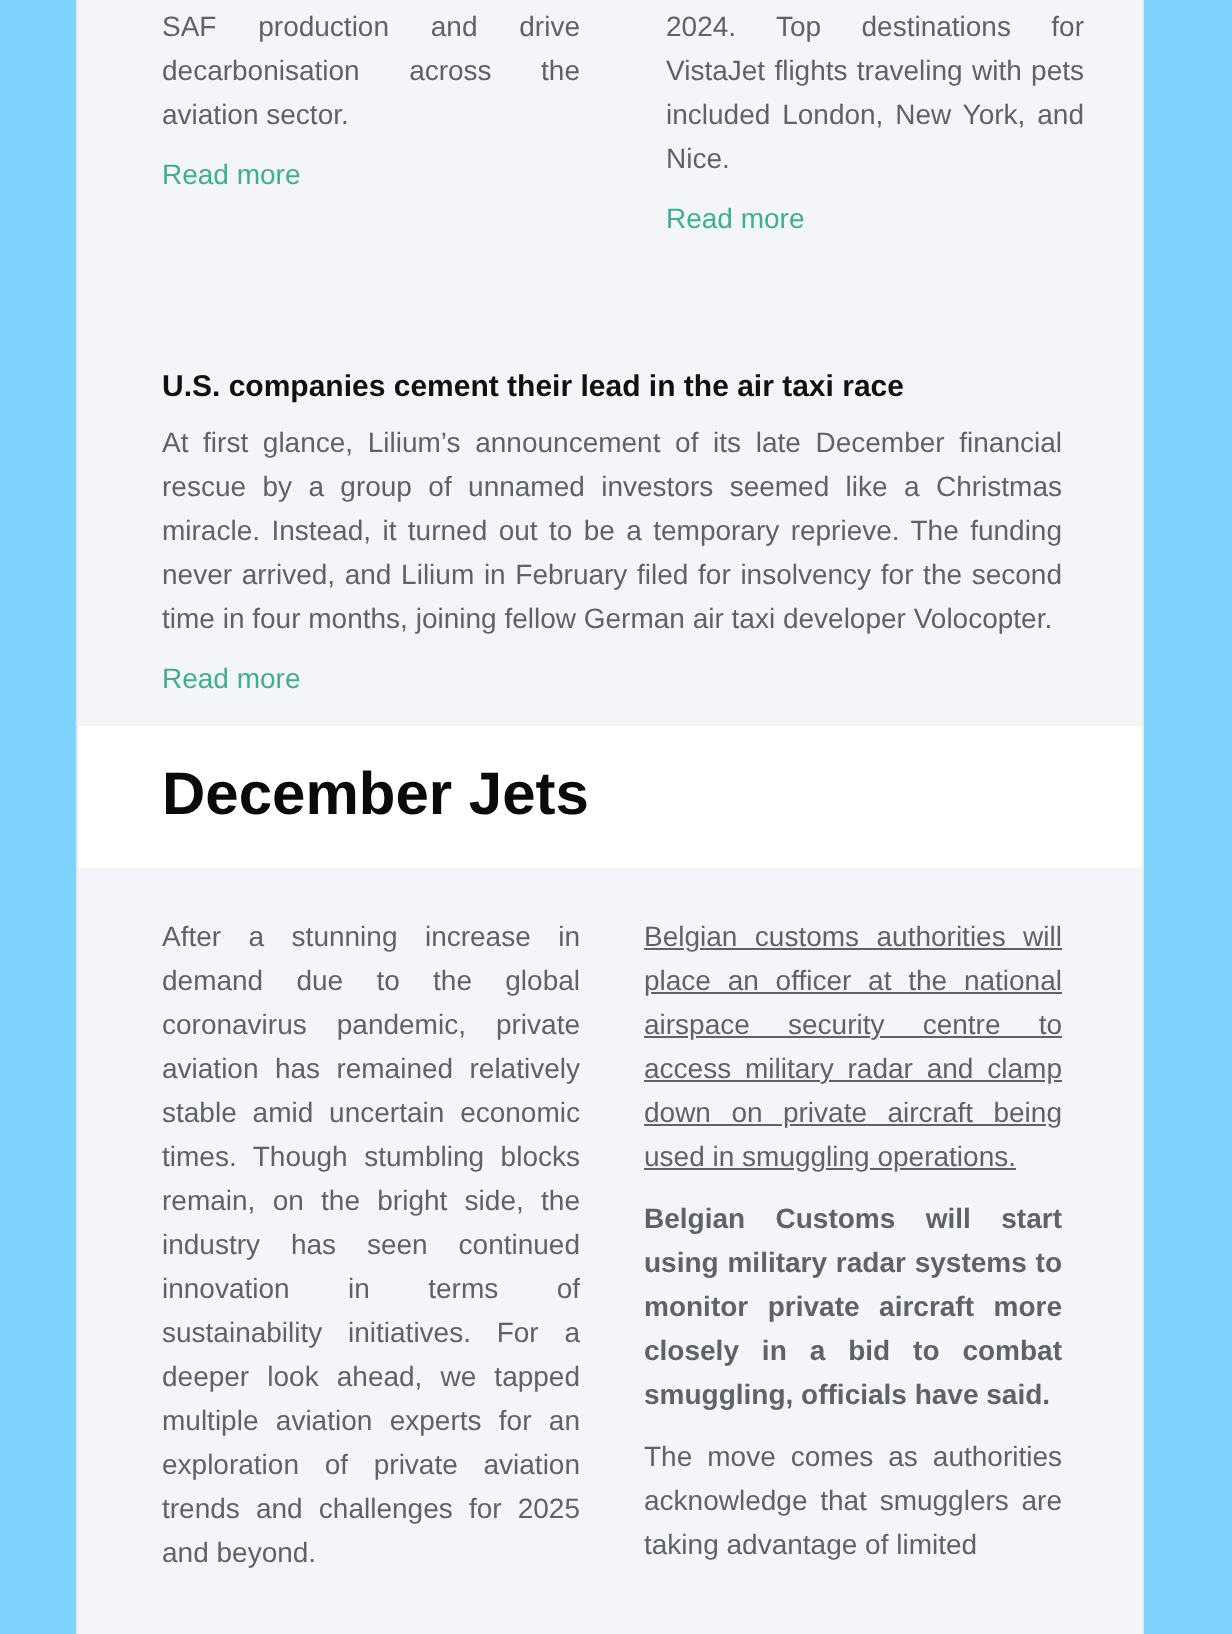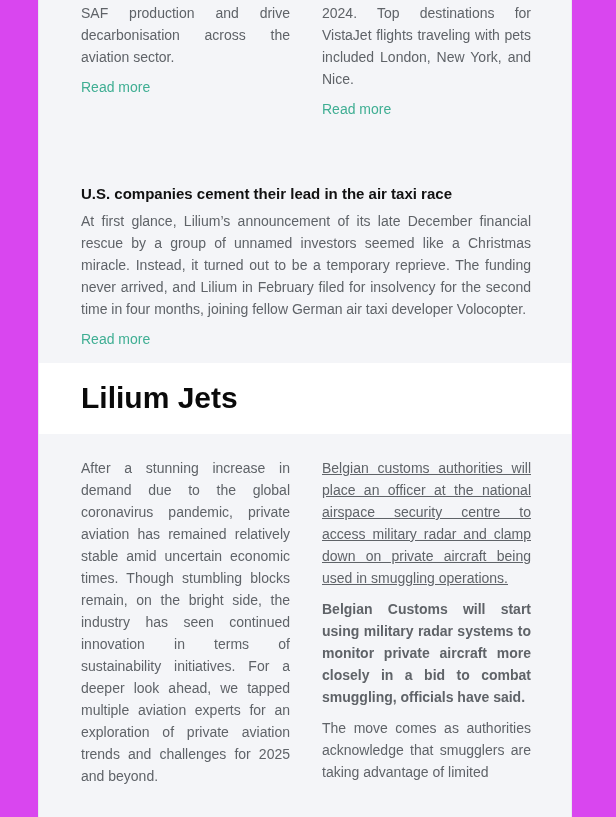--- a/index.html
+++ b/index.html
@@ -8,21 +8,21 @@
       width: 616px;
       height: 817px;
       overflow: hidden;
       background: #f5f6f9;
       font-family: "Liberation Sans", sans-serif;
     }
     .page {
       position: relative;
       width: 616px;
       height: 817px;
-      background: #d946ef;
+      background: #7dd3fc;
     }
     .column {
       position: absolute;
       left: 38px;
       top: 0;
       width: 534px;
       height: 817px;
       background: #f4f5f8;
       border-left: 1px solid #e8e9ee;
       border-right: 1px solid #e8e9ee;
@@ -80,34 +80,34 @@
 <body>
 
 <div class="page">
   <div class="column">
 
     <div class="row" style="top: 2px;">
       <div class="col" style="left: 0;">
         <p class="body-text">SAF production and drive decarbonisation across the aviation sector.</p>
         <a class="read-more" style="margin-top: 10px;">Read more</a>
       </div>
-      <div class="col" style="left: 241px;">
+      <div class="col" style="left: 252px;">
         <p class="body-text">2024. Top destinations for VistaJet flights traveling with pets included London, New York, and Nice.</p>
         <a class="read-more" style="margin-top: 10px;">Read more</a>
       </div>
     </div>
 
     <div class="row" style="top: 164px; margin-top: 20px;">
       <h3 class="headline">U.S. companies cement their lead in the air taxi race</h3>
       <p class="body-text" style="margin-top: 7px;">At first glance, Lilium’s announcement of its late December financial rescue by a group of unnamed investors seemed like a Christmas miracle. Instead, it turned out to be a temporary reprieve. The funding never arrived, and Lilium in February filed for insolvency for the second time in four months, joining fellow German air taxi developer Volocopter.</p>
       <a class="read-more" style="margin-top: 10px;">Read more</a>
     </div>
 
     <div class="section-band"></div>
-    <h2 class="section-title">Lilium Jets</h2>
+    <h2 class="section-title">December Jets</h2>
 
     <div class="row" style="top: 450px;">
       <div class="col" style="left: 0;">
         <p class="body-text" style="margin-top: 7px;">After a stunning increase in demand due to the global coronavirus pandemic, private aviation has remained relatively stable amid uncertain economic times. Though stumbling blocks remain, on the bright side, the industry has seen continued innovation in terms of sustainability initiatives. For a deeper look ahead, we tapped multiple aviation experts for an exploration of private aviation trends and challenges for 2025 and beyond.</p>
       </div>
       <div class="col" style="left: 241px;">
         <p class="body-text" style="margin-top: 7px; text-decoration: underline;">Belgian customs authorities will place an officer at the national airspace security centre to access military radar and clamp down on private aircraft being used in smuggling operations.</p>
         <p class="body-text" style="margin-top: 9px; font-weight: bold;">Belgian Customs will start using military radar systems to monitor private aircraft more closely in a bid to combat smuggling, officials have said.</p>
         <p class="body-text" style="margin-top: 9px;">The move comes as authorities acknowledge that smugglers are taking advantage of limited</p>
       </div>

